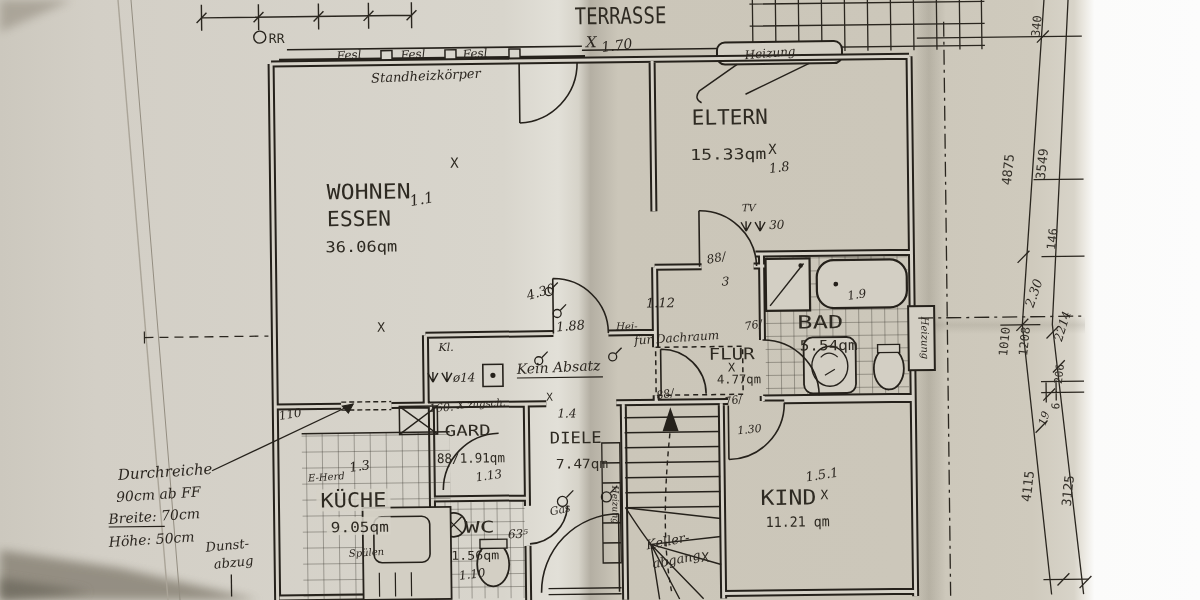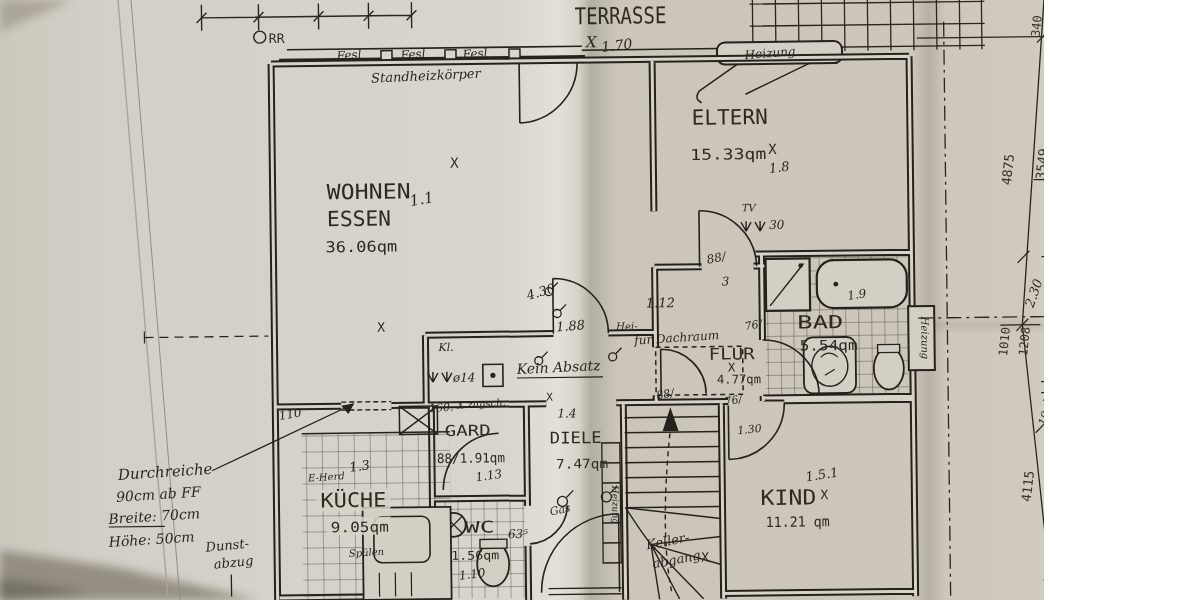--- a/index.html
+++ b/index.html
@@ -1,16 +1,16 @@
 <!DOCTYPE html>
 <html><head>
 <meta charset="utf-8">
 <style>
   html,body{margin:0;padding:0;background:#fff;}
-  .stage{position:relative;width:1044px;height:600px;overflow:hidden;background:#fde047;}
+  .stage{position:relative;width:1200px;height:600px;overflow:hidden;background:#fde047;}
   svg{position:absolute;left:0;top:0;}
   text{user-select:none;}
   .print{font-family:"DejaVu Sans Mono",monospace;fill:#2e2a22;}
   .hand{font-family:"DejaVu Serif",serif;font-style:italic;fill:#2b2620;}
   .dim{font-family:"DejaVu Sans Mono",monospace;fill:#35312a;}
 </style>
 </head>
 <body>
 
 <div class="stage">

